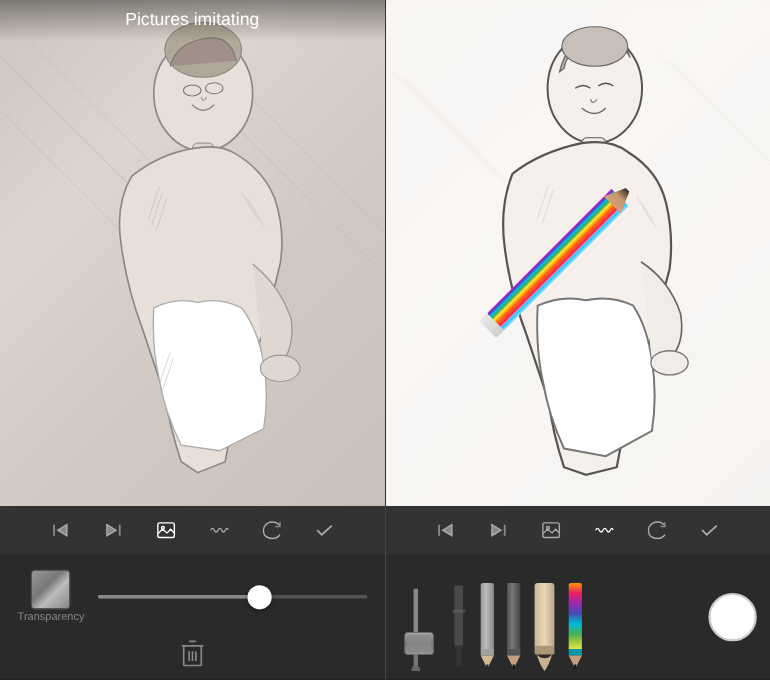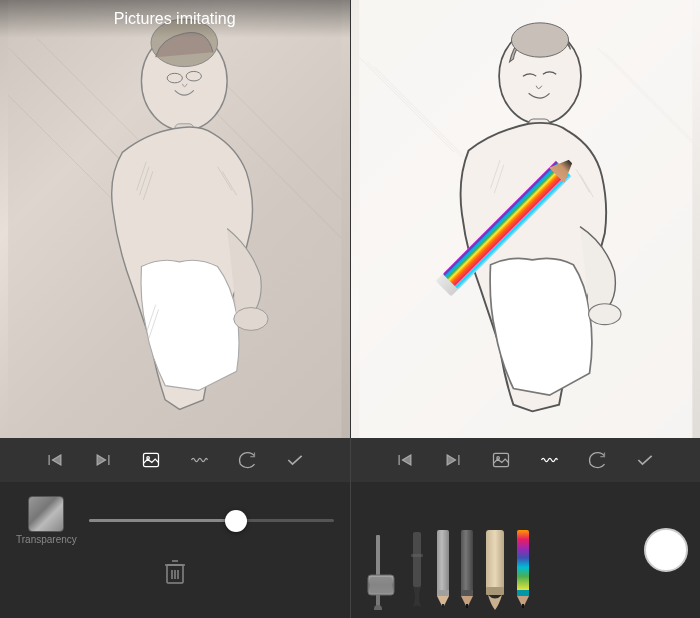--- a/index.html
+++ b/index.html
@@ -116,21 +116,21 @@
       position: absolute;
       top: 4px;
       left: 0;
       background: linear-gradient(to bottom, #e8e8e8, #d0d0d0);
       border-radius: 2px;
     }
 
     
     .bottom-section {
       display: flex;
-      height: 180px;
+      height: 158px;
       background: #2a2a2a;
     }
 
     .toolbar-left {
       flex: 1;
       border-right: 1px solid #444;
       display: flex;
       flex-direction: column;
     }
 

